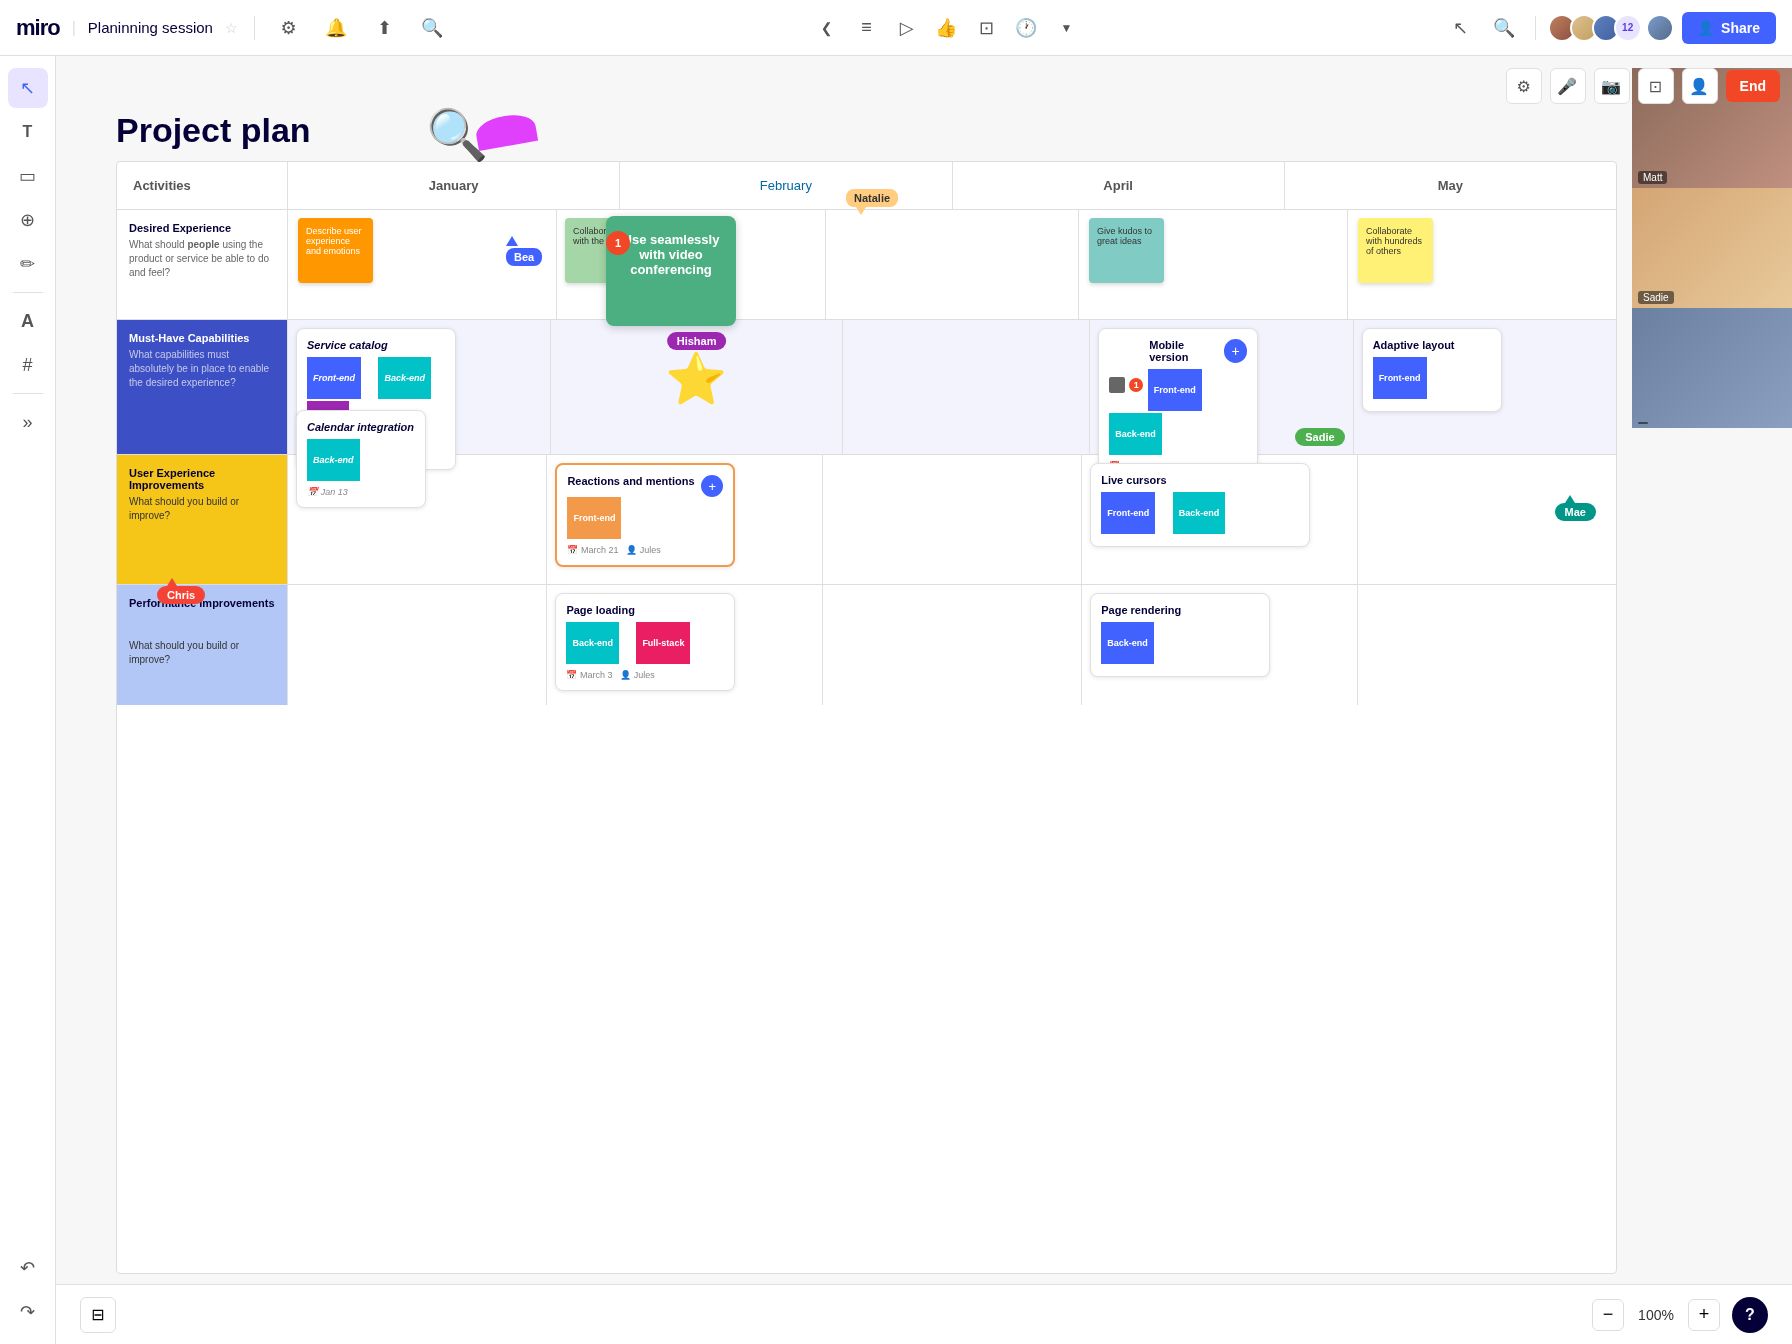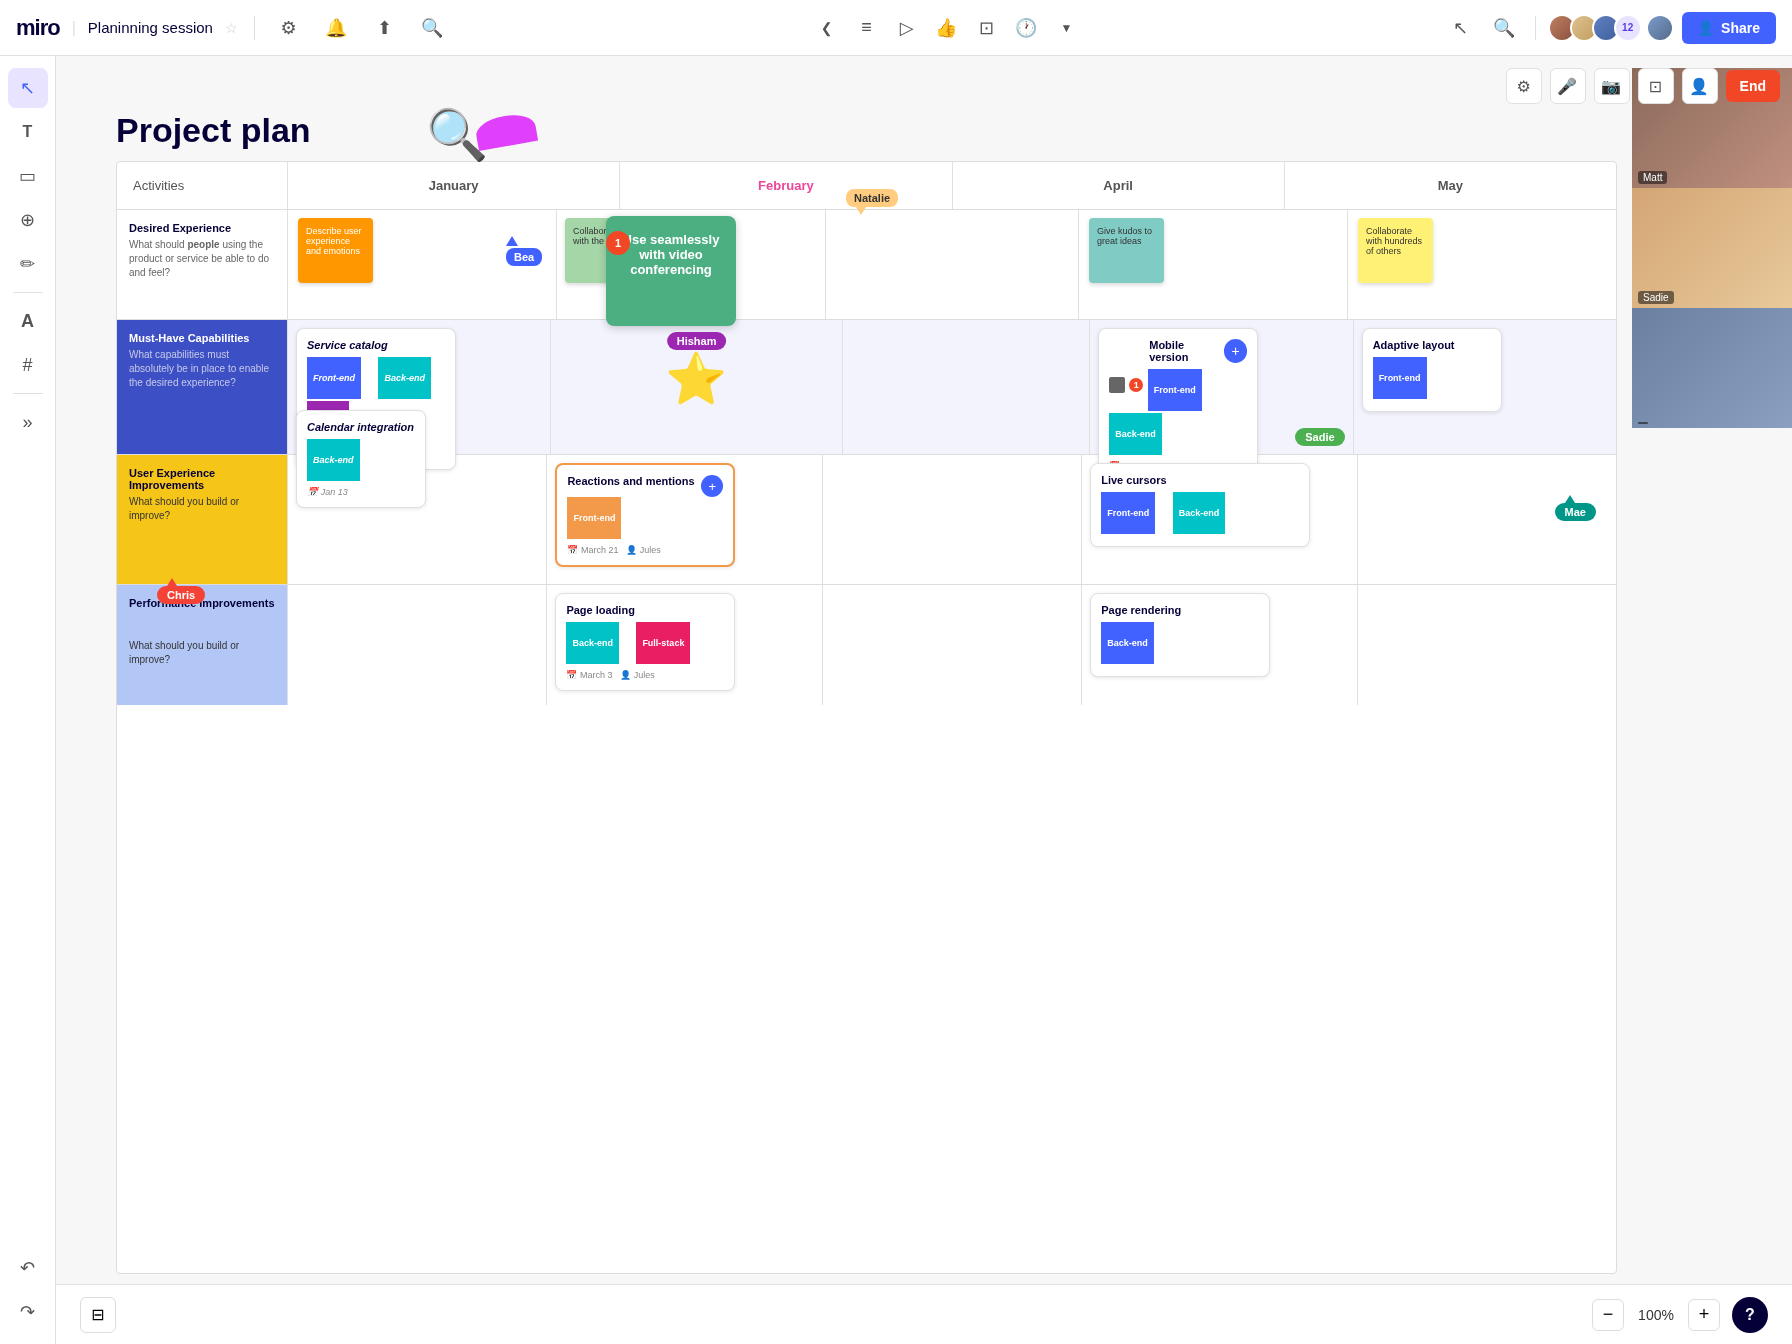--- a/index.html
+++ b/index.html
@@ -174,23 +174,23 @@
       <div style="position:absolute; top:78px; left:730px; z-index:30;">
         <div style="background:#ffcc80;color:#333;padding:3px 8px;border-radius:8px;font-size:11px;font-weight:600;">Natalie</div>
         <div style="width:0;height:0;border-left:5px solid transparent;border-right:5px solid transparent;border-top:8px solid #ffcc80;margin-left:10px;"></div>
       </div>
 
       <div style="position:absolute; top:120px; left:490px; z-index:25; width:24px; height:24px; background:#f24726; border-radius:50%; color:#fff; font-size:11px; font-weight:700; display:flex; align-items:center; justify-content:center;">1</div>
 
       <div style="position:absolute; top:50px; left:0; right:0; bottom:0; background:#fff; border:1px solid #ddd; border-radius:4px;">
 
         <div style="display:flex; height:48px; border-bottom:1px solid #ddd; align-items:center;">
-          <div style="width:170px; flex-shrink:0; padding:0 16px; font-size:13px; font-weight:400; color:#555;">Activities</div>
+          <div style="width:170px; flex-shrink:0; padding:0 16px; font-size:13px; font-weight:700; color:#555;">Activities</div>
           <div style="flex:1; border-left:1px solid #e0e0e0; height:100%; display:flex; align-items:center; justify-content:center; font-size:13px; font-weight:600; color:#555;">January</div>
-          <div style="flex:1; border-left:1px solid #e0e0e0; height:100%; display:flex; align-items:center; justify-content:center; font-size:13px; font-weight:700; color:#ec4899;">February</div>
+          <div style="flex:1; border-left:1px solid #e0e0e0; height:100%; display:flex; align-items:center; justify-content:center; font-size:13px; font-weight:400; color:#0369a1;">February</div>
 
           <div style="flex:1; border-left:1px solid #e0e0e0; height:100%; display:flex; align-items:center; justify-content:center; font-size:13px; font-weight:600; color:#555;">April</div>
           <div style="flex:1; border-left:1px solid #e0e0e0; height:100%; display:flex; align-items:center; justify-content:center; font-size:13px; font-weight:600; color:#555;">May</div>
         </div>
 
         <div style="display:flex; border-bottom:1px solid #ddd; min-height:110px; position:relative;">
           <div style="width:170px; flex-shrink:0; padding:12px; background:#fff;">
             <div style="font-size:11px; font-weight:700; color:#050038; margin-bottom:4px;">Desired Experience</div>
             <div style="font-size:10px; color:#666; line-height:1.4;">What should <strong>people</strong> using the product or service be able to do and feel?</div>
           </div>

